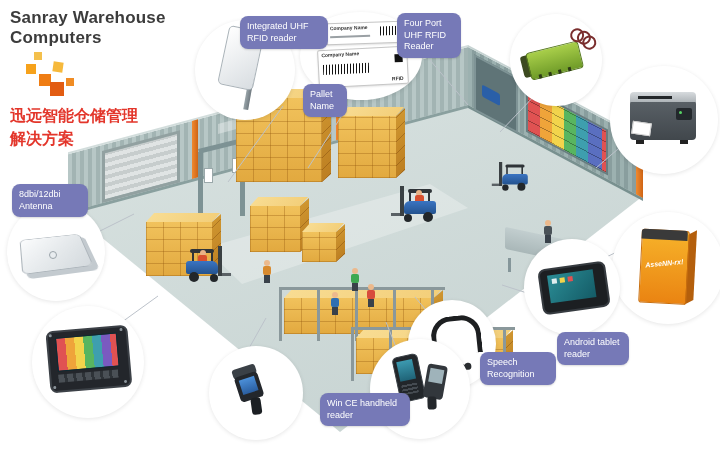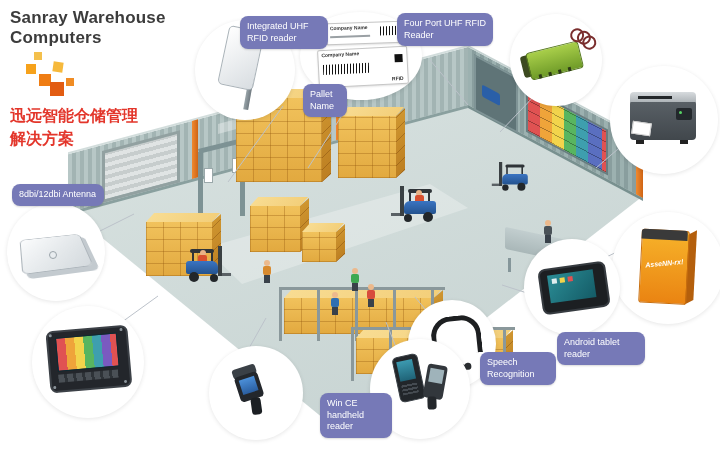--- a/index.html
+++ b/index.html
@@ -353,25 +353,25 @@
 
   <div class="circle" style="left:7px;top:203px;width:98px;height:98px;">
     <i style="left:14px;top:24px;width:64px;height:48px;background:linear-gradient(135deg,#fbfcfd,#d3d9dd);
               border:1px solid #aeb6bc;border-radius:6px;transform:perspective(200px) rotateX(48deg) rotateZ(-10deg);
               box-shadow:4px 6px 0 #c3cacf;"></i>
     <i style="left:42px;top:48px;width:6px;height:6px;border:1px solid #9aa3a9;border-radius:50%;background:#e8ecef;"></i>
   </div>
 
   <div class="badge" style="left:240px;top:16px;width:88px;"><span>Integrated UHF RFID reader</span></div>
   <div class="badge" style="left:303px;top:84px;width:44px;"><span>Pallet Name</span></div>
-  <div class="badge" style="left:397px;top:13px;width:96px;"><span>Four Port UHF RFID Reader</span></div>
-  <div class="badge" style="left:557px;top:332px;width:88px;"><span>Android tablet reader</span></div>
+  <div class="badge" style="left:397px;top:13px;width:64px;"><span>Four Port UHF RFID Reader</span></div>
+  <div class="badge" style="left:557px;top:332px;width:72px;"><span>Android tablet reader</span></div>
   <div class="badge" style="left:480px;top:352px;width:76px;"><span>Speech Recognition</span></div>
-  <div class="badge" style="left:320px;top:393px;width:72px;"><span>Win CE handheld reader</span></div>
-  <div class="badge" style="left:12px;top:184px;width:92px;"><span>8dbi/12dbi Antenna</span></div>
+  <div class="badge" style="left:320px;top:393px;width:90px;"><span>Win CE handheld reader</span></div>
+  <div class="badge" style="left:12px;top:184px;width:76px;"><span>8dbi/12dbi Antenna</span></div>
 
   <div class="brand-title">
     <div>Sanray Warehouse</div>
     <div>Computers</div>
   </div>
   <div class="logo">
     <i style="left:8px;top:0;width:8px;height:8px;background:#f4c04c;"></i>
     <i style="left:0;top:12px;width:10px;height:10px;background:#f6a21c;"></i>
     <i style="left:13px;top:22px;width:12px;height:12px;background:#ef7d14;"></i>
     <i style="left:27px;top:10px;width:10px;height:10px;background:#f6b93c;transform:rotate(8deg);"></i>

